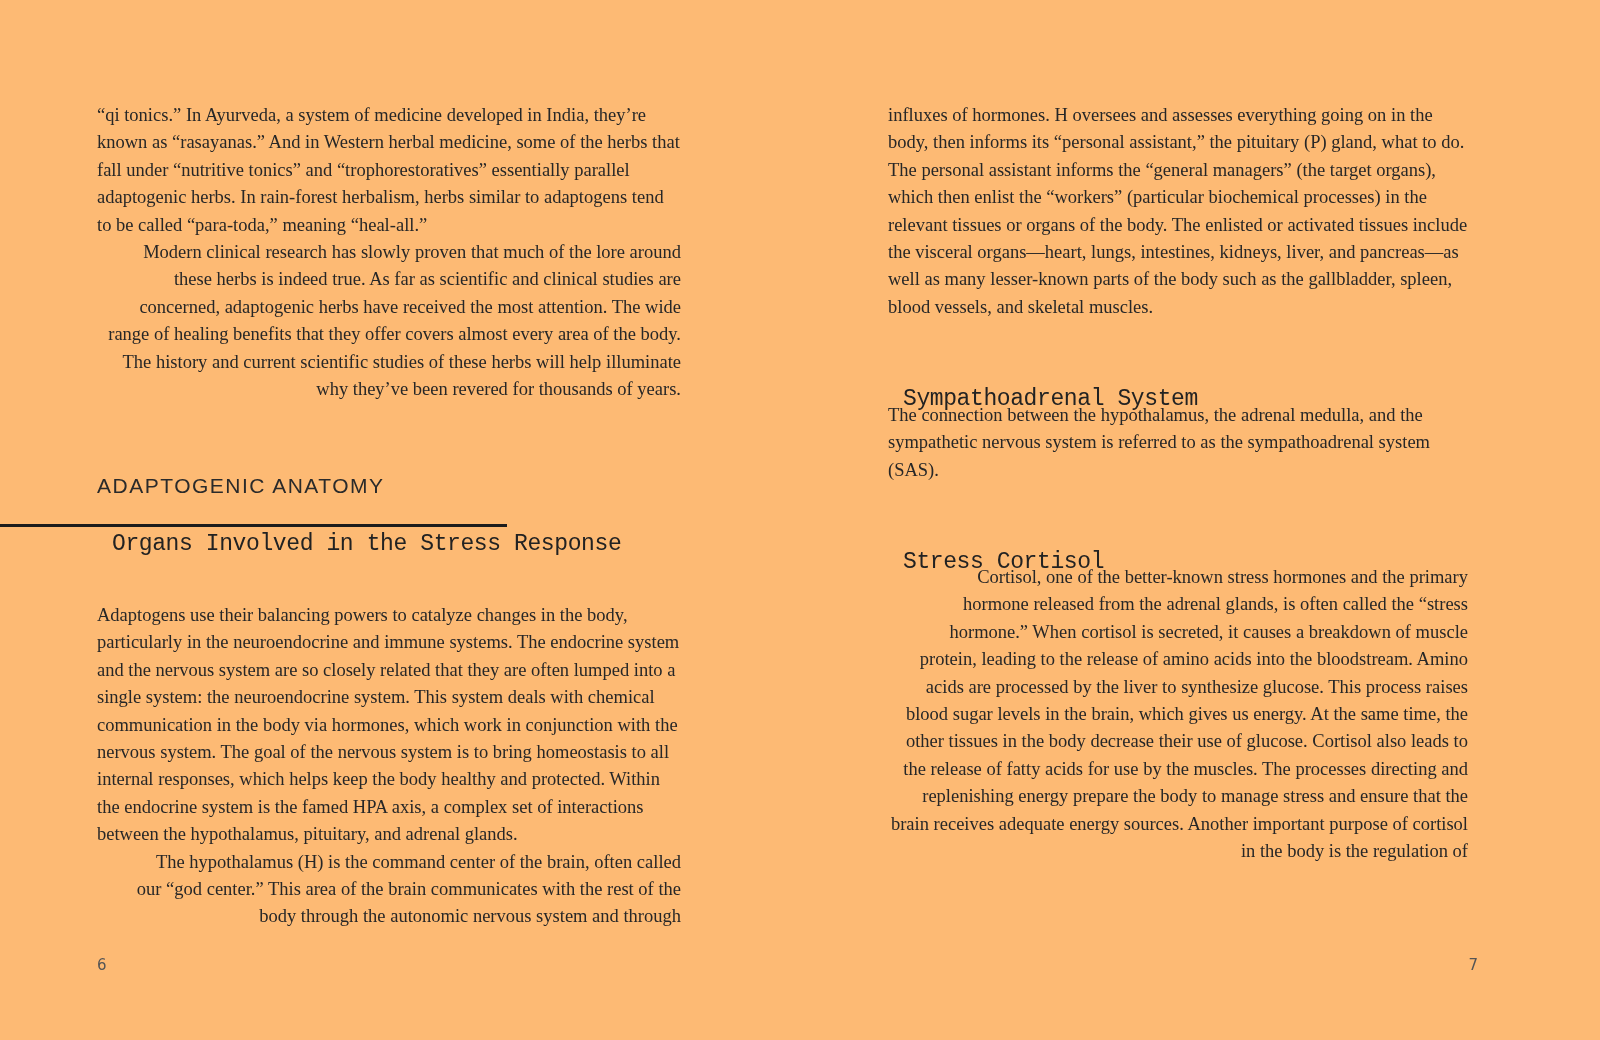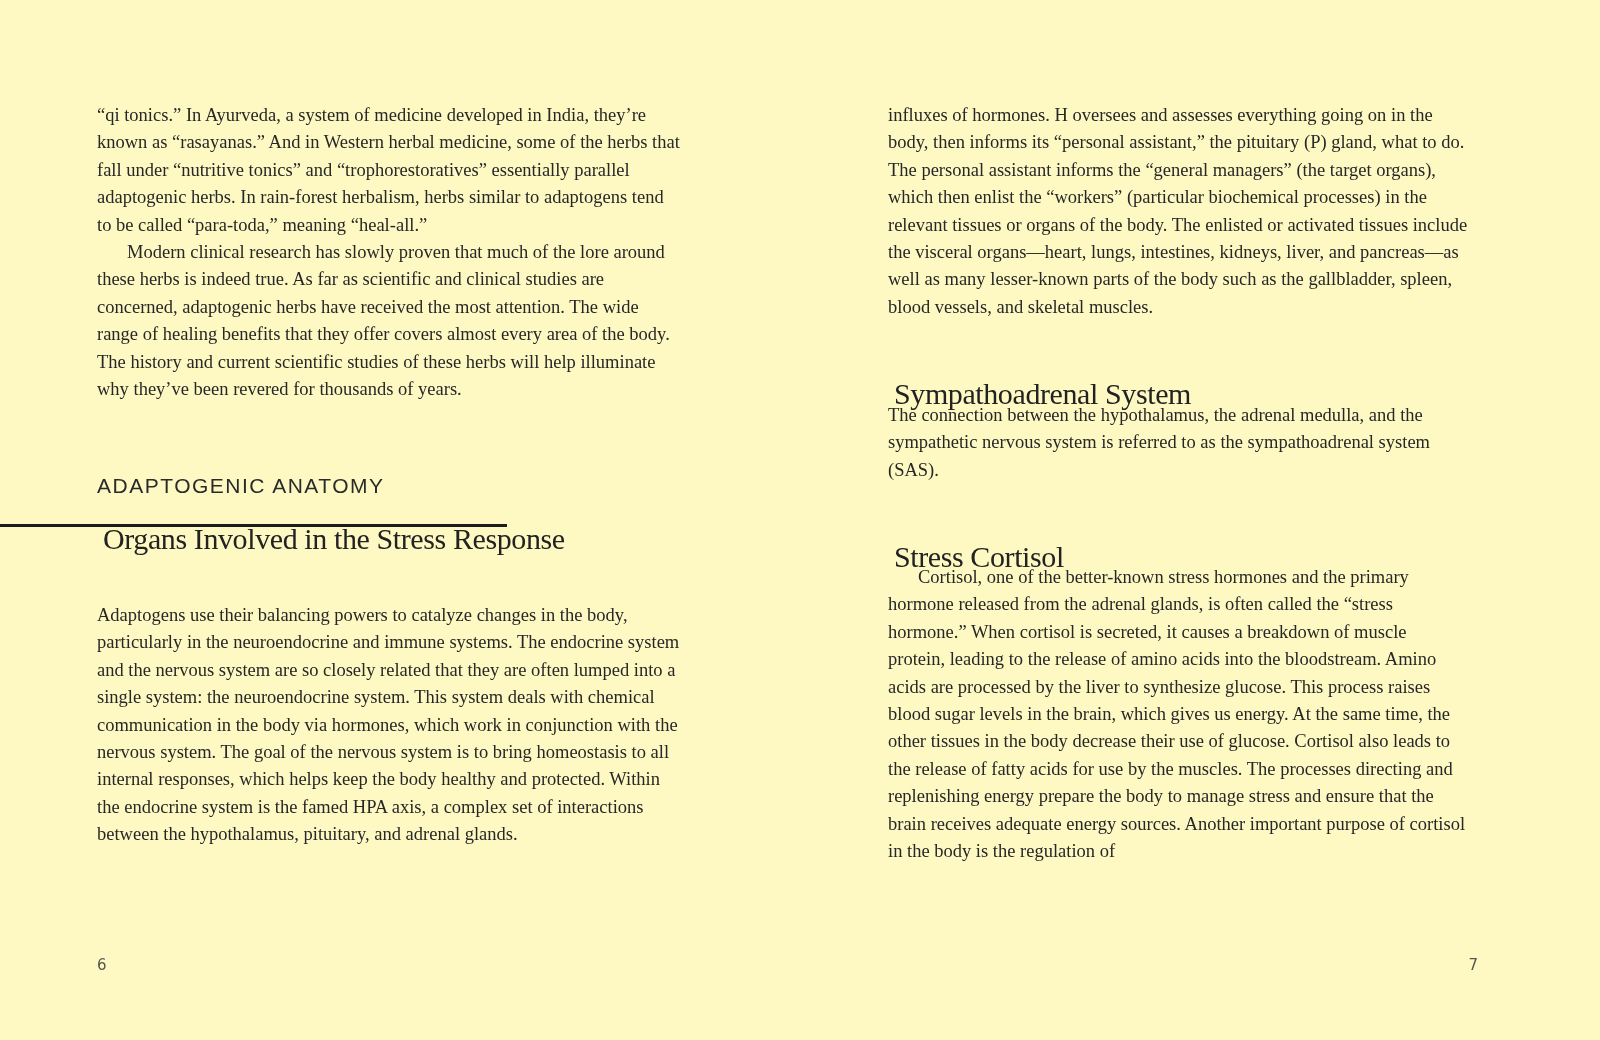--- a/index.html
+++ b/index.html
@@ -4,65 +4,65 @@
 <style>
   html, body {
     margin: 0;
     padding: 0;
     background: #ffffff;
   }
   .spread {
     position: relative;
     width: 1600px;
     height: 1040px;
-    background: #fef9c3;
+    background: #fdba74;
     overflow: hidden;
     font-family: "Liberation Serif", serif;
   }
   .col {
     position: absolute;
     top: 0;
   }
   .col-left  { left: 97px;  width: 584px; }
   .col-right { left: 888px; width: 580px; }
 
   .block { position: absolute; left: 0; width: 100%; }
 
   p.body {
     margin: 0;
     font-family: "Liberation Serif", serif;
     font-size: 18.5px;
     line-height: 27.4px;
     color: #272727;
     text-align: left;
   }
-  p.body.indent { text-indent: 30px; }
+  p.body.indent { text-indent: 30px; text-align: right; }
 
   .section-heading {
     margin: 0;
     font-family: "Liberation Sans", sans-serif;
     font-weight: 400;
     font-size: 21px;
     letter-spacing: 1.5px;
     color: #2a2a2a;
     white-space: nowrap;
   }
   .section-rule {
     position: absolute;
     left: 0;
     top: 524px;
     width: 507px;
     height: 3px;
     background: #1c1c1c;
   }
   .subsection-heading {
-    margin: 6px;
-    font-family: Liberation Serif, serif;
+    margin: 15px;
+    font-family: Liberation Mono, monospace;
     font-weight: 400;
-    font-size: 30px;
+    font-size: 23px;
     letter-spacing: -0.4px;
     color: #222222;
     white-space: nowrap;
   }
   .page-number {
     position: absolute;
     font-family: "DejaVu Sans", sans-serif;
     font-size: 15px;
     color: #555555;
   }
@@ -95,20 +95,21 @@
         <p class="body">“qi tonics.” In Ayurveda, a system of medicine developed in India, they’re known as “rasayanas.” And in Western herbal medicine, some of the herbs that fall under “nutritive tonics” and “trophorestoratives” essentially parallel adaptogenic herbs. In rain-forest herbalism, herbs similar to adaptogens tend to be called “para-toda,” meaning “heal-all.”</p>
         <p class="body indent">Modern clinical research has slowly proven that much of the lore around these herbs is indeed true. As far as scientific and clinical studies are concerned, adaptogenic herbs have received the most attention. The wide range of healing benefits that they offer covers almost every area of the body. The history and current scientific studies of these herbs will help illuminate why they’ve been revered for thousands of years.</p>
       </div>
 
     <h1 class="block lp-h1 section-heading">ADAPTOGENIC ANATOMY</h1>
 
     <h2 class="block lp-h2 subsection-heading">Organs Involved in the Stress Response</h2>
 
     <div class="block lp-body">
         <p class="body">Adaptogens use their balancing powers to catalyze changes in the body, particularly in the neuroendocrine and immune systems. The endocrine system and the nervous system are so closely related that they are often lumped into a single system: the neuroendocrine system. This system deals with chemical communication in the body via hormones, which work in conjunction with the nervous system. The goal of the nervous system is to bring homeostasis to all internal responses, which helps keep the body healthy and protected. Within the endocrine system is the famed HPA axis, a complex set of interactions between the hypothalamus, pituitary, and adrenal glands.</p>
+        <p class="body indent">The hypothalamus (H) is the command center of the brain, often called our “god center.” This area of the brain communicates with the rest of the body through the autonomic nervous system and through</p>
       </div>
   </div>
 
   <div class="col col-right">
 
     <div class="block rp-top">
         <p class="body">influxes of hormones. H oversees and assesses everything going on in the body, then informs its “personal assistant,” the pituitary (P) gland, what to do. The personal assistant informs the “general managers” (the target organs), which then enlist the “workers” (particular biochemical processes) in the relevant tissues or organs of the body. The enlisted or activated tissues include the visceral organs—heart, lungs, intestines, kidneys, liver, and pancreas—as well as many lesser-known parts of the body such as the gallbladder, spleen, blood vessels, and skeletal muscles.</p>
       </div>
 
     <h2 class="block rp-h-a subsection-heading">Sympathoadrenal System</h2>

